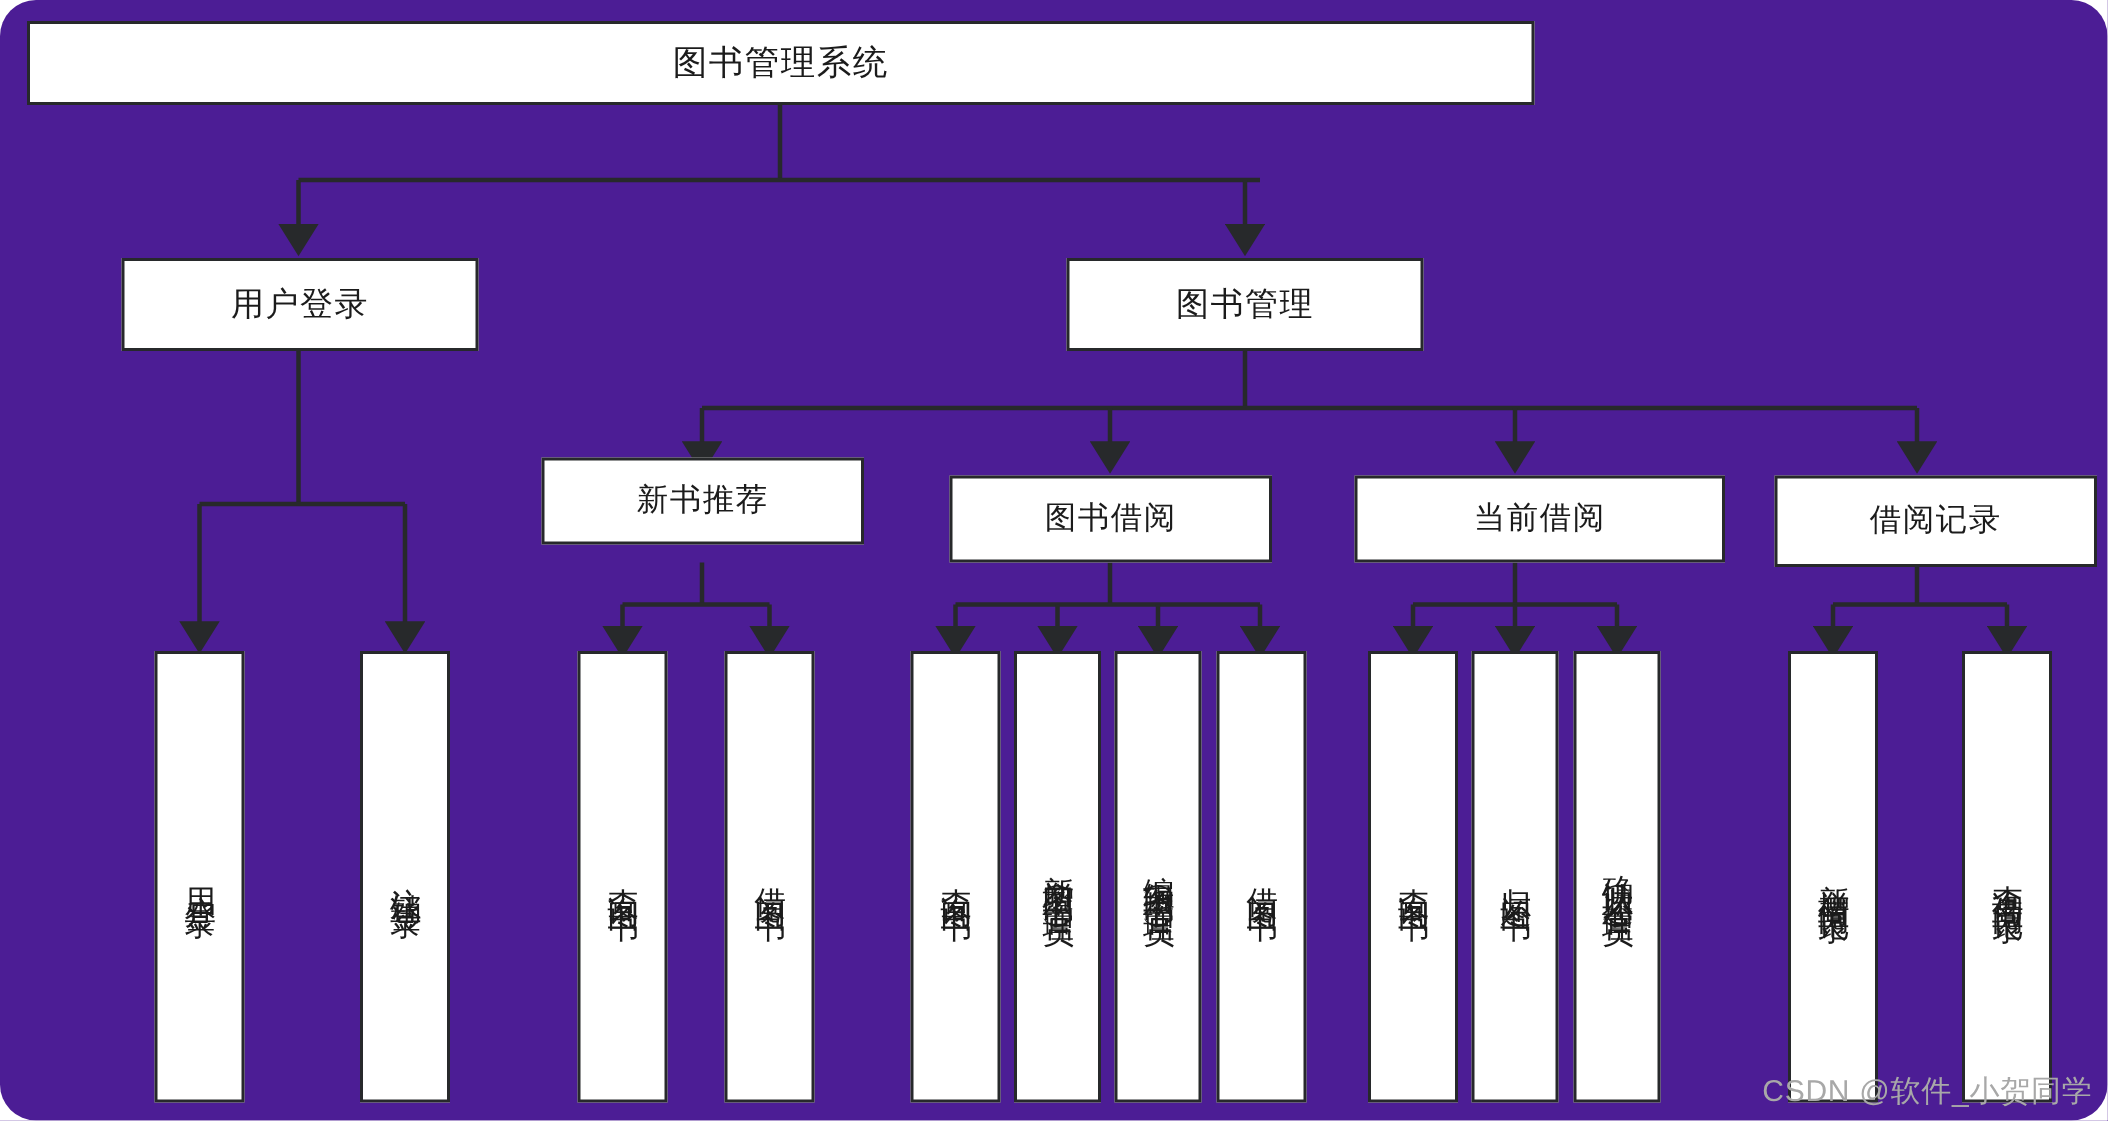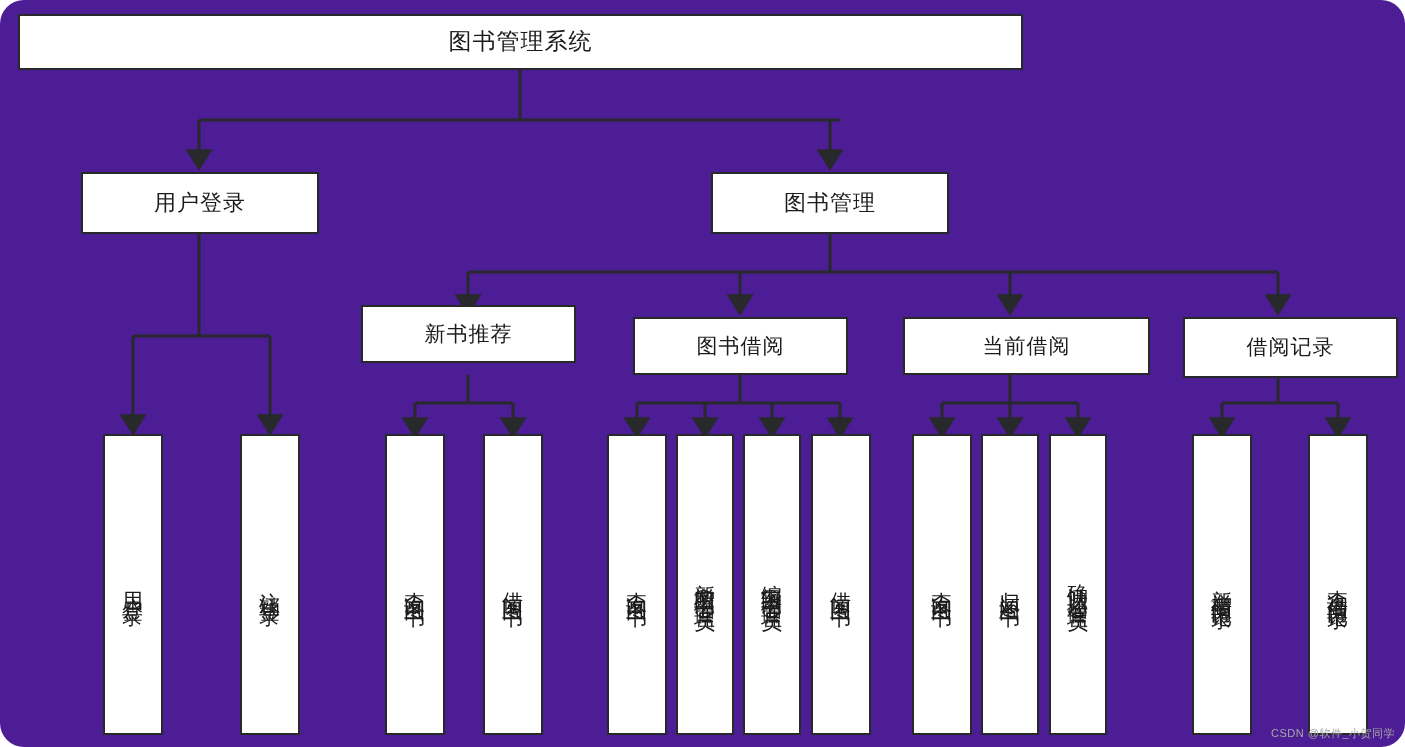--- a/index.html
+++ b/index.html
@@ -62,21 +62,21 @@
     max-height: 280px;
   }
   .leaf.tall .label {
     letter-spacing: 4px;
     max-height: 285px;
   }
   .watermark {
     position: absolute;
     right: 10px;
     bottom: 6px;
-    font-size: 11px;
+    font-size: 20px;
     color: #a8a8a8;
     letter-spacing: 0.5px;
     z-index: 5;
     white-space: nowrap;
   }
 </style>
 </head>
 <body>
 
 <div id="canvas">

